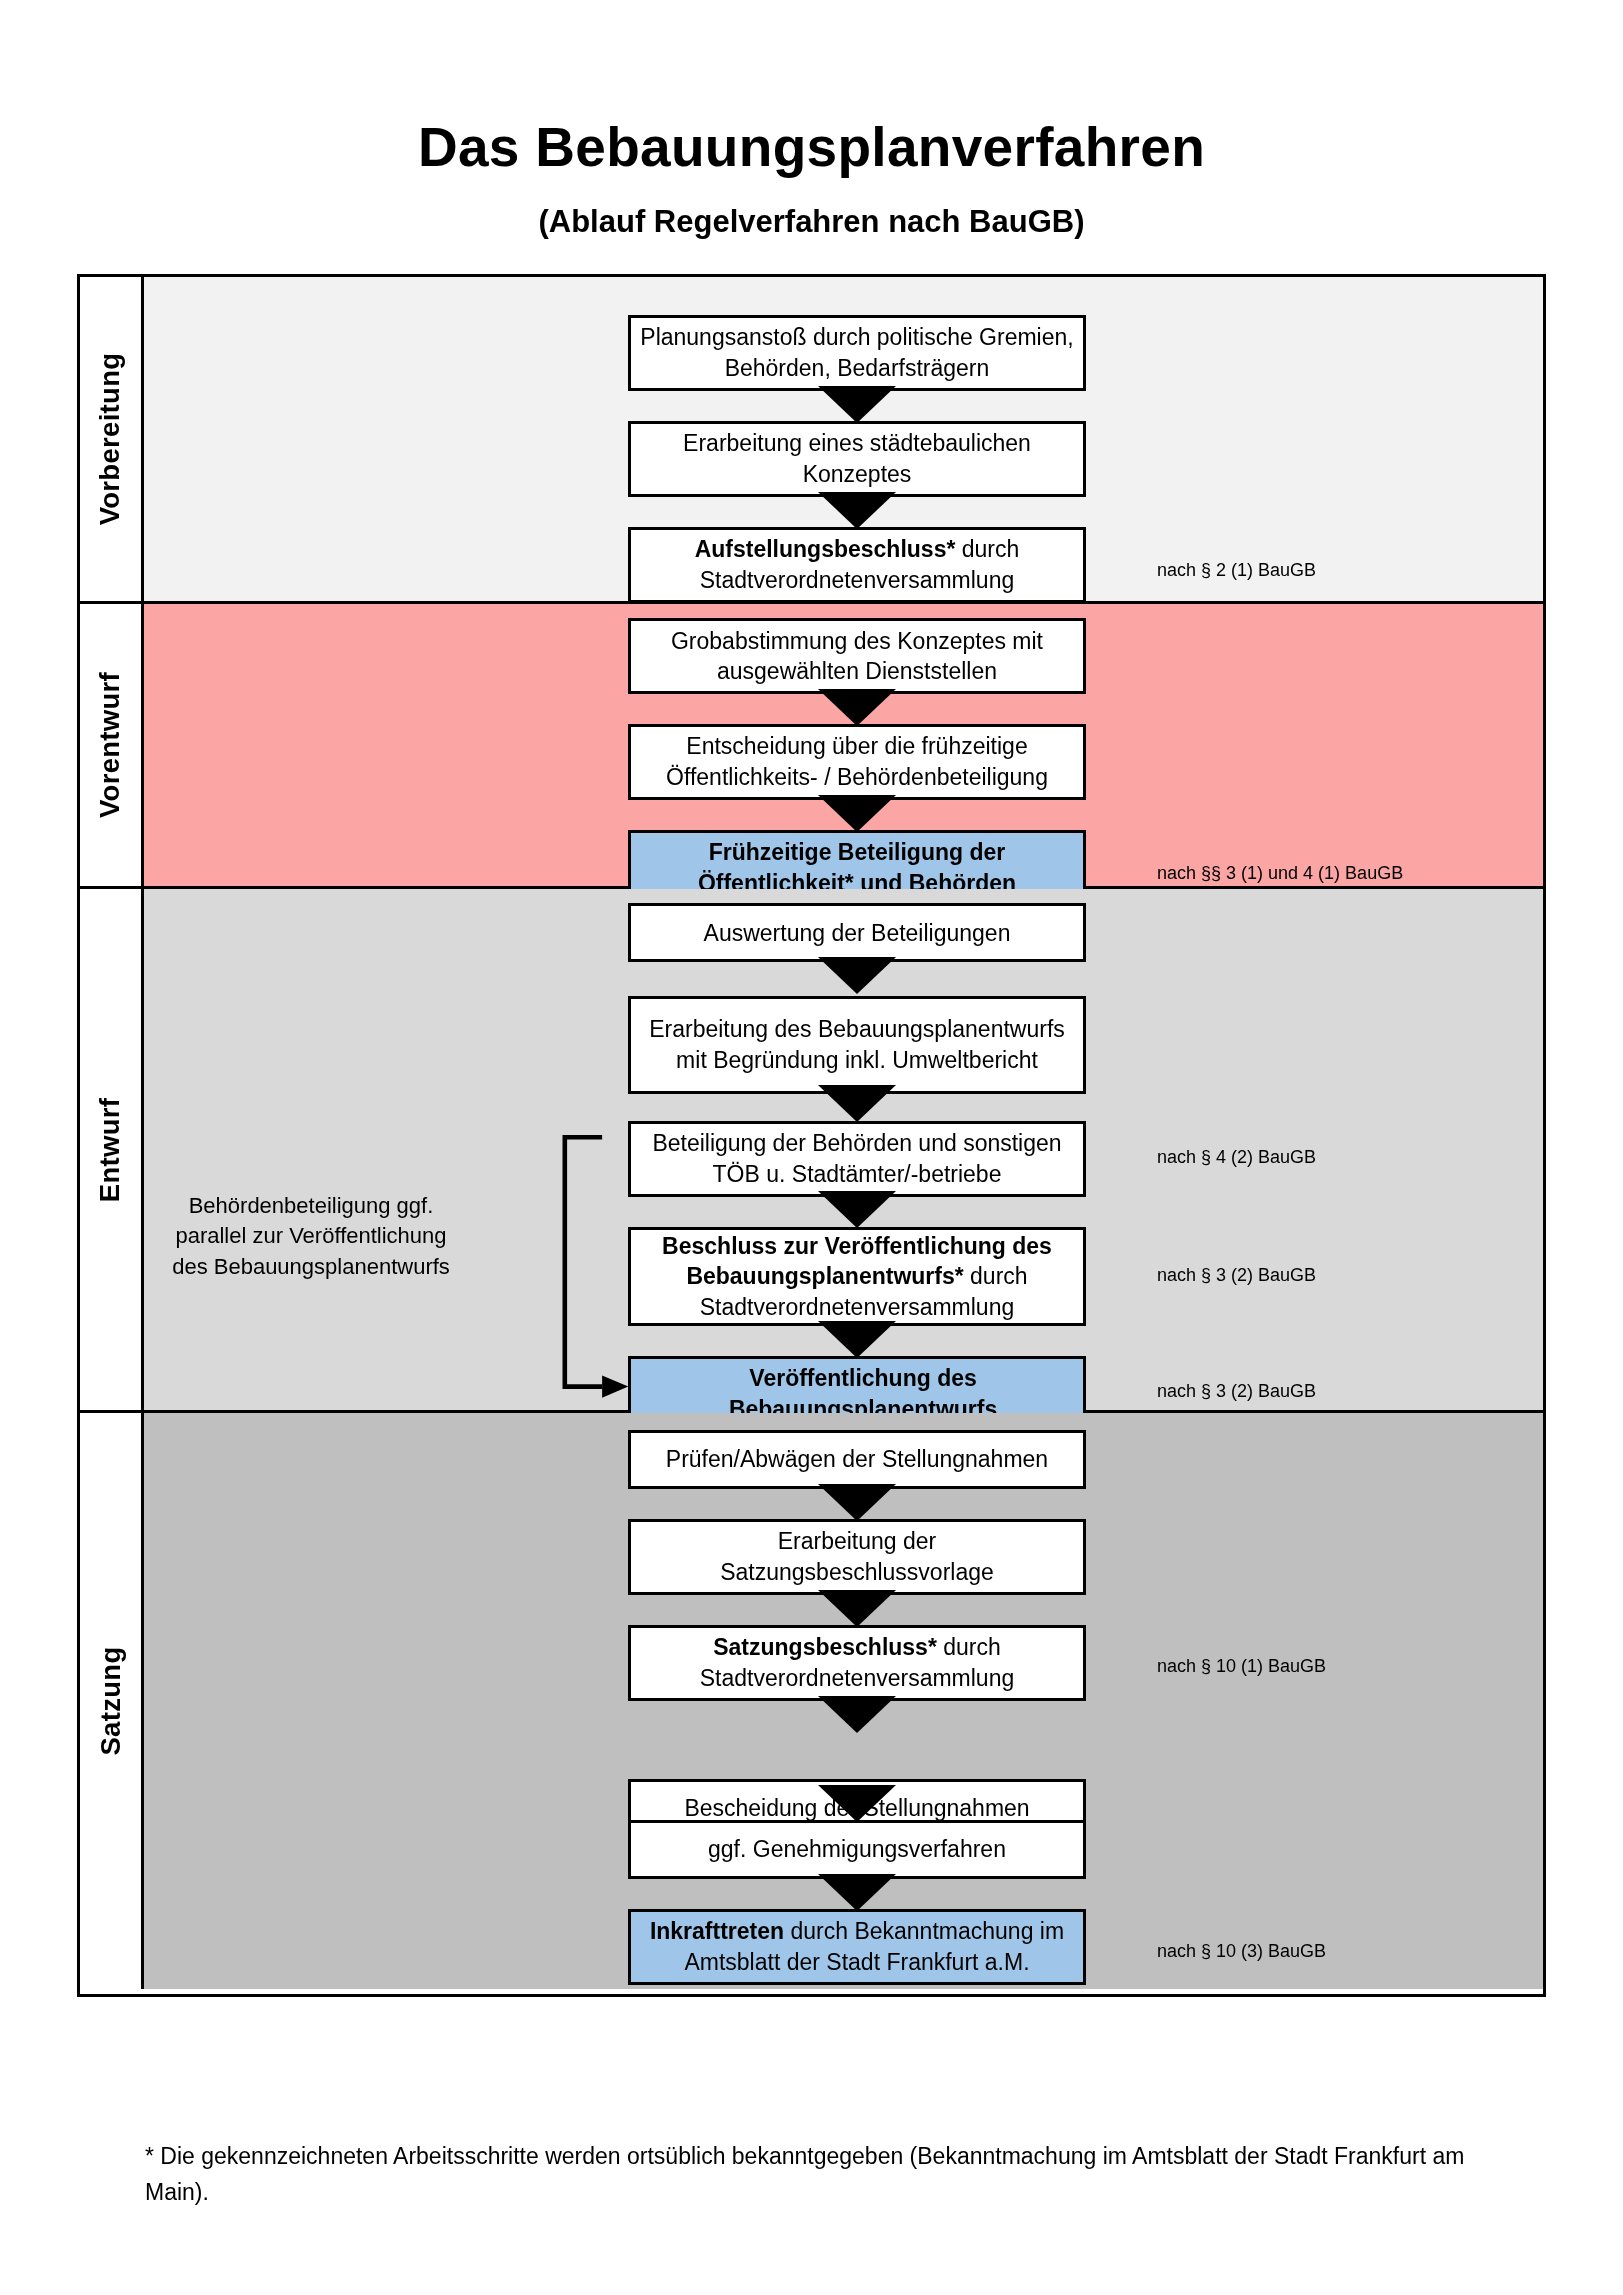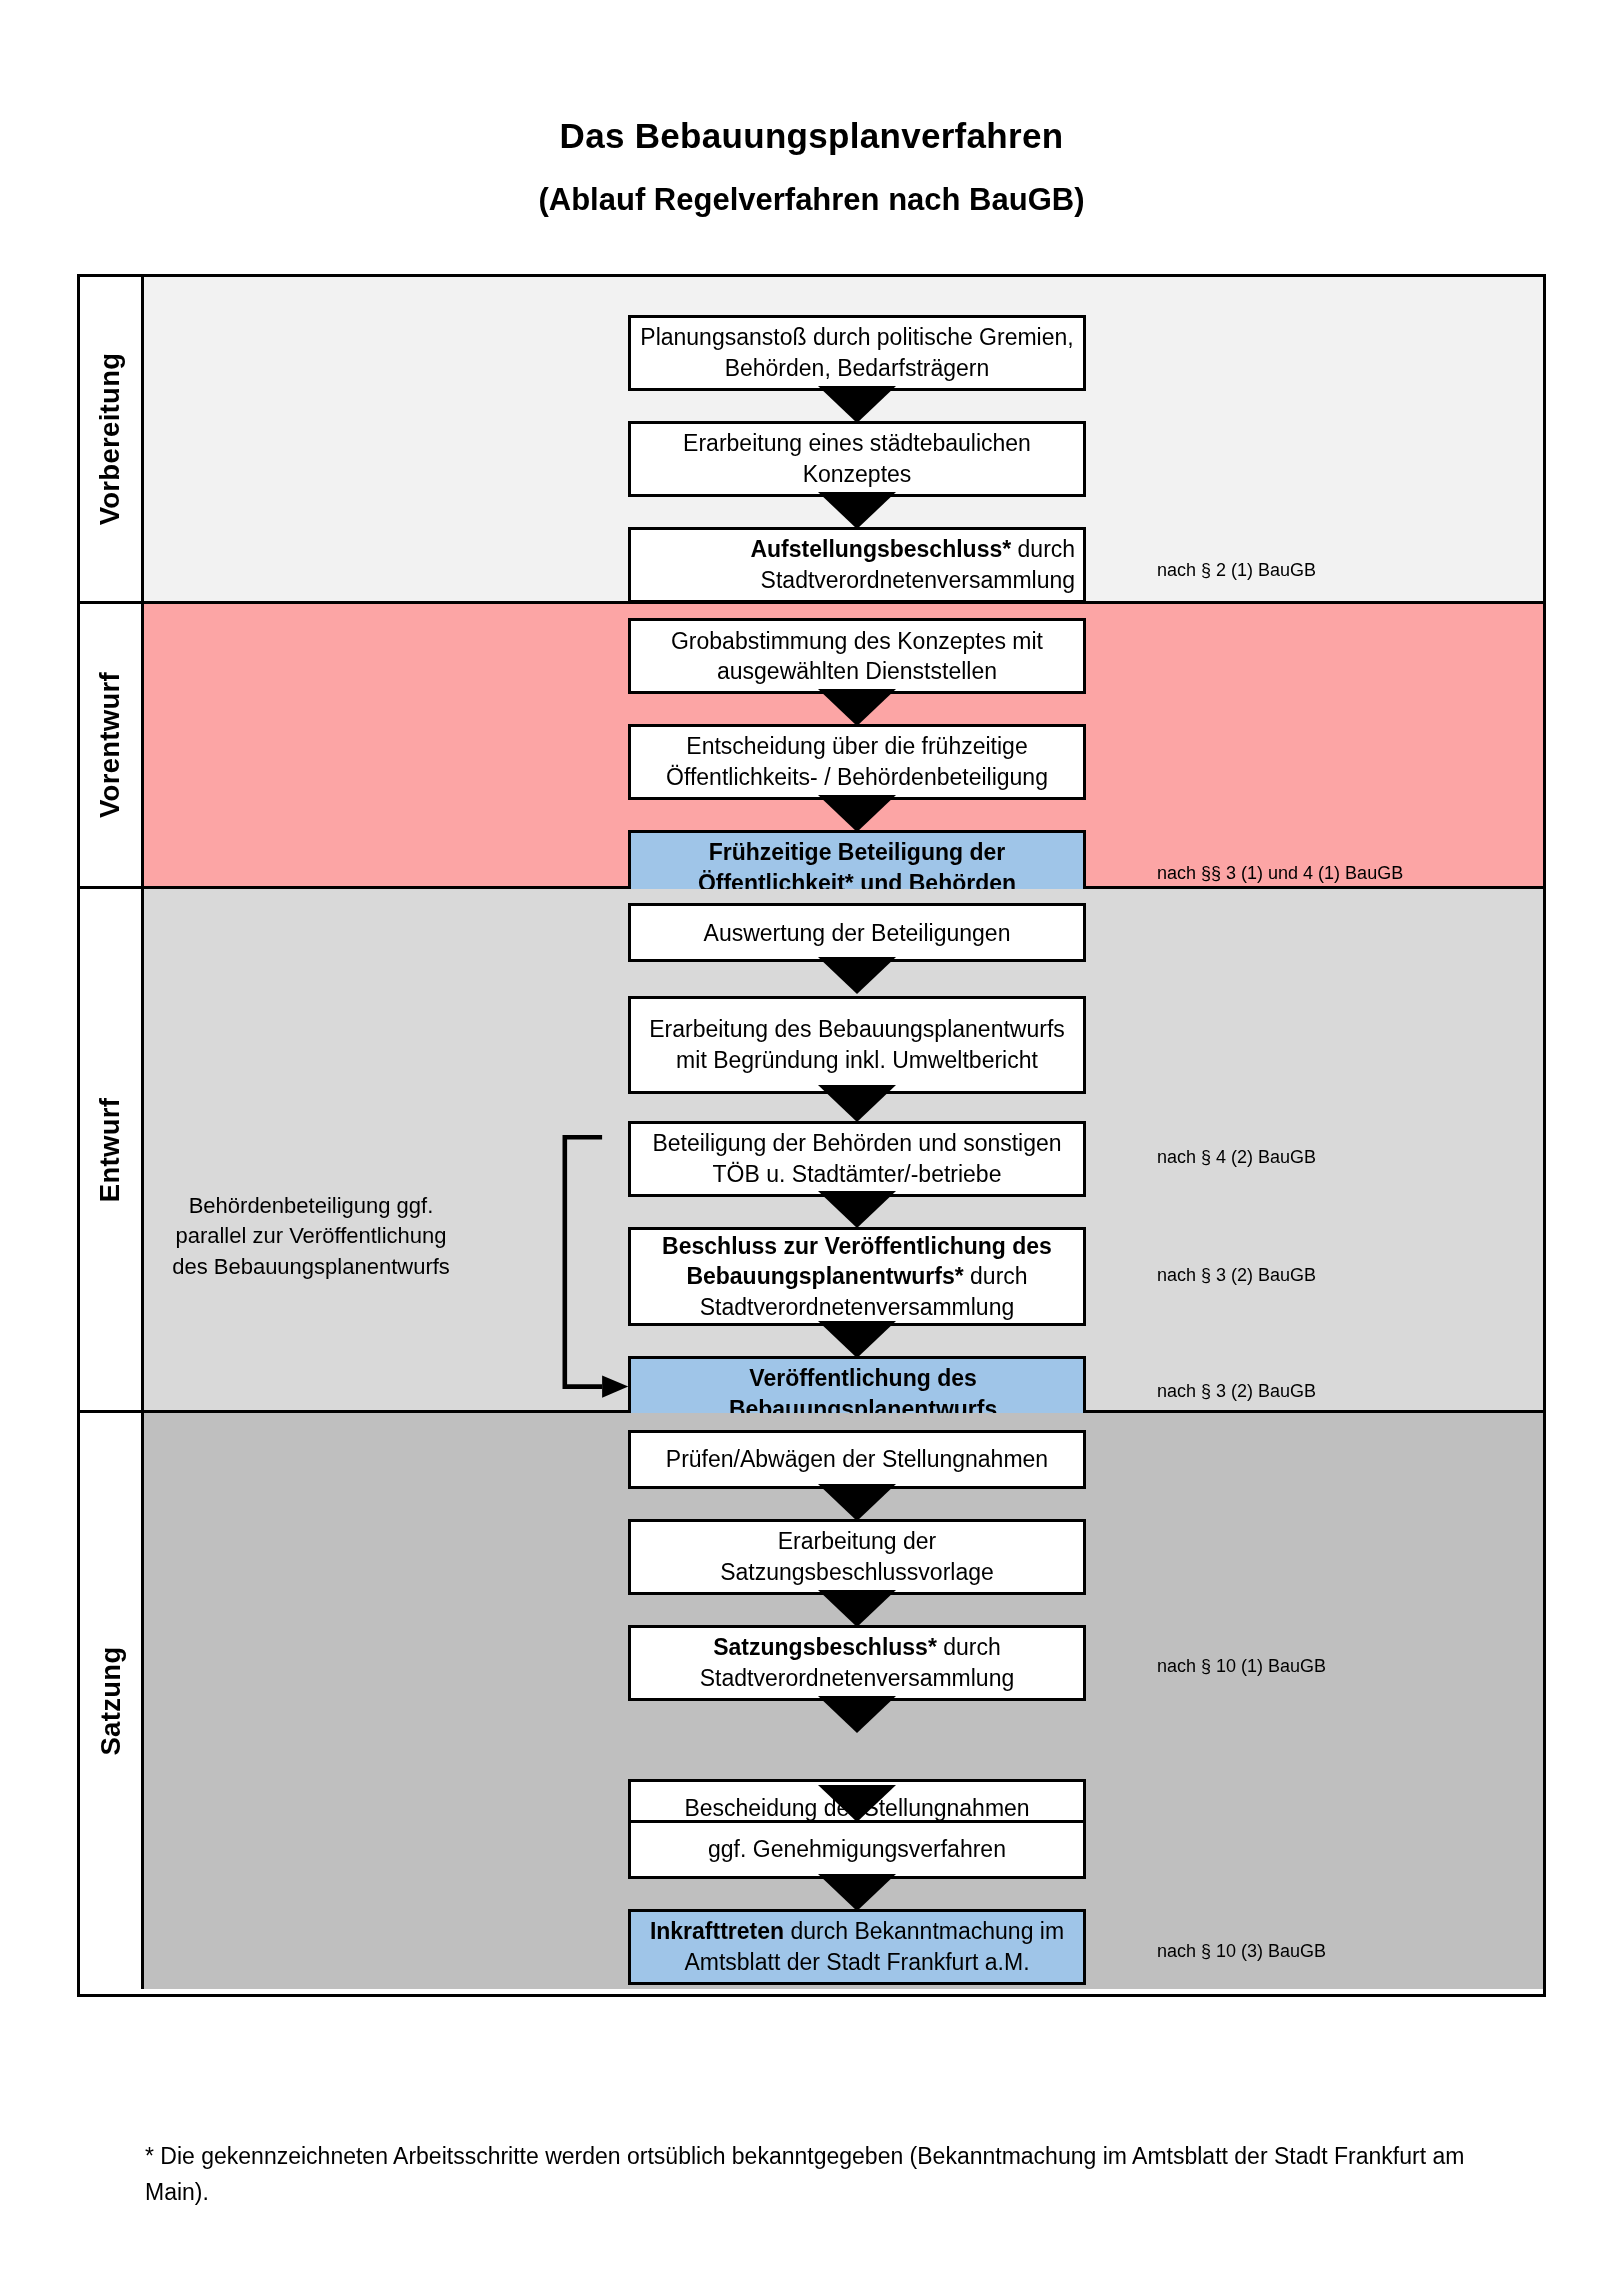--- a/index.html
+++ b/index.html
@@ -15,21 +15,21 @@
     position: relative;
     overflow: hidden;
   }
 
   
   #title-block {
     text-align: center;
     padding-top: 117px;
   }
   #main-title {
-    font-size: 35px;
+    font-size: 55px;
     font-weight: bold;
     letter-spacing: 0.3px;
     line-height: 1.1;
   }
   #sub-title {
     font-size: 31px;
     font-weight: bold;
     margin-top: 26px;
   }
 
@@ -161,21 +161,21 @@
       <div class="flow-box" style="top:38px;height:76px;">
         <span>Planungsanstoß durch politische Gremien, Behörden, Bedarfsträgern</span>
       </div>
       <div class="arrow-down" style="top:109px;"></div>
 
       <div class="flow-box" style="top:144px;height:76px;">
         <span>Erarbeitung eines städtebaulichen Konzeptes</span>
       </div>
       <div class="arrow-down" style="top:215px;"></div>
 
-      <div class="flow-box" style="top:250px;height:76px;text-align:right;">
+      <div class="flow-box" style="top:250px;height:76px;">
         <span><b>Aufstellungsbeschluss*</b><span> durch Stadtverordnetenversammlung</span></span>
       </div>
 
       <div class="law-ref" style="top:283px;">nach § 2 (1) BauGB</div>
     </div>
   </div>
 
   <div class="phase-row" style="height:285px;">
     <div class="phase-label-cell">
       <span class="phase-label-text">Vorentwurf</span>

